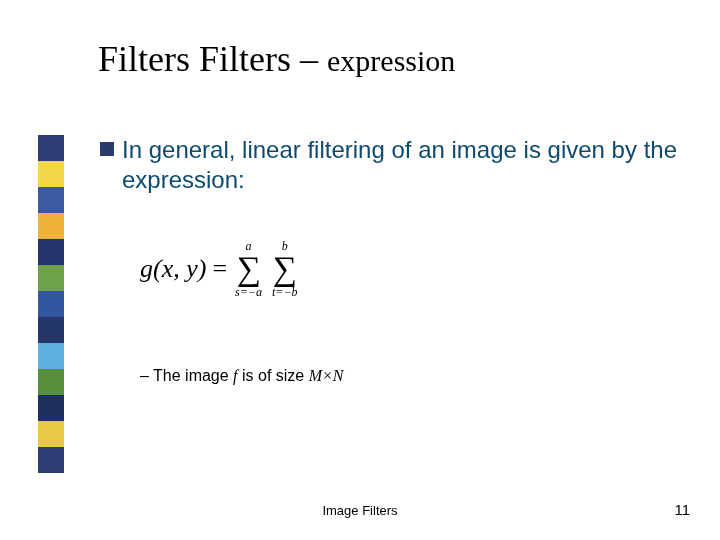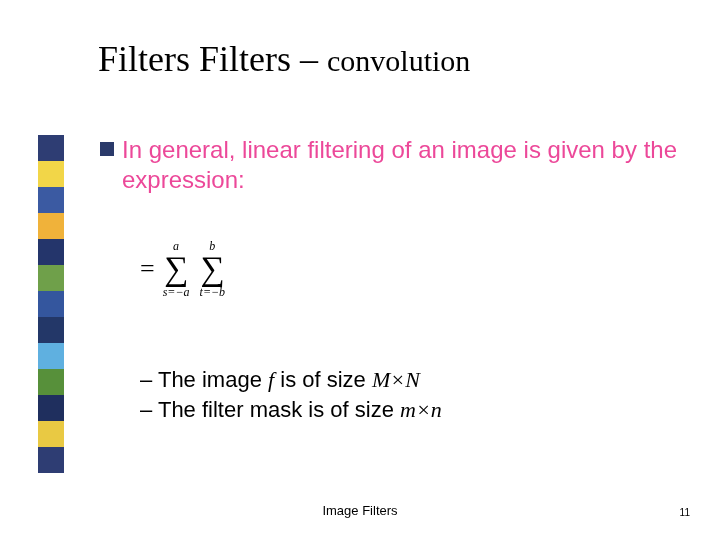--- a/index.html
+++ b/index.html
@@ -32,21 +32,21 @@
   }
   .slide-title .dash { color: #000; }
   .slide-title .sub { font-size: 30px; }
   .body {
     position: absolute;
     left: 100px;
     top: 135px;
     width: 580px;
     font-family: Arial, Helvetica, sans-serif;
     font-size: 24px;
-    color: #ec4899;
+    color: #0c4a6e;
     line-height: 1.25;
   }
   .bullet-row {
     display: flex;
     align-items: flex-start;
     gap: 8px;
   }
   .bullet-square {
     width: 14px;
     height: 14px;
@@ -78,41 +78,41 @@
     font-style: italic;
   }
   .sigma-block .sig {
     font-size: 34px;
   }
   .sub-bullets {
     position: absolute;
     left: 140px;
     top: 365px;
     font-family: Arial, Helvetica, sans-serif;
-    font-size: 22px;
+    font-size: 16px;
     line-height: 1.35;
   }
   .sub-bullets .it { font-family: "Times New Roman", serif; font-style: italic; }
   .footer-center {
     position: absolute;
     bottom: 22px;
     left: 0;
     width: 100%;
     text-align: center;
     font-family: Arial, sans-serif;
     font-size: 13px;
     color: #000;
     margin-top: 36px;
   }
   .footer-num {
     position: absolute;
     bottom: 22px;
     right: 30px;
     font-family: Arial, sans-serif;
-    font-size: 10px;
+    font-size: 15px;
     color: #000;
   }
 </style>
 </head>
 <body>
 
 <div class="sidebar">
     <div class="sq" style="background: rgb(46, 61, 115);"></div>
     <div class="sq" style="background: rgb(242, 214, 72);"></div>
     <div class="sq" style="background: rgb(59, 90, 162);"></div>
@@ -124,47 +124,45 @@
     <div class="sq" style="background: rgb(95, 176, 224);"></div>
     <div class="sq" style="background: rgb(87, 144, 58);"></div>
     <div class="sq" style="background: rgb(31, 47, 94);"></div>
     <div class="sq" style="background: rgb(233, 201, 67);"></div>
     <div class="sq" style="background: rgb(46, 61, 115);"></div>
   </div>
 
 <div class="slide-title">
   <span>Filters Filters</span>
   <span class="dash">–</span>
-  <span class="sub">convolution</span>
+  <span class="sub">expression</span>
 </div>
 
 <div class="body">
   <div class="bullet-row">
     <div class="bullet-square"></div>
     <div>In general, linear filtering of an image is given by the expression:</div>
   </div>
 </div>
 
 <div class="formula">
+  <span>g(x, y)</span>
   <span style="font-style:normal">=</span>
   <span class="sigma-block">
     <span class="top">a</span>
     <span class="sig">∑</span>
     <span class="bot">s=−a</span>
   </span>
   <span class="sigma-block">
     <span class="top">b</span>
     <span class="sig">∑</span>
     <span class="bot">t=−b</span>
   </span>
 </div>
 
 <div class="sub-bullets">
   <div>
     <span>– The image </span><span class="it">f</span><span> is of size </span><span class="it">M×N</span>
   </div>
-  <div>
-    <span>– The filter mask is of size </span><span class="it">m×n</span>
-  </div>
 </div>
 
 <div class="footer-center">Image Filters</div>
 <div class="footer-num">11</div>
 
 </body></html>

